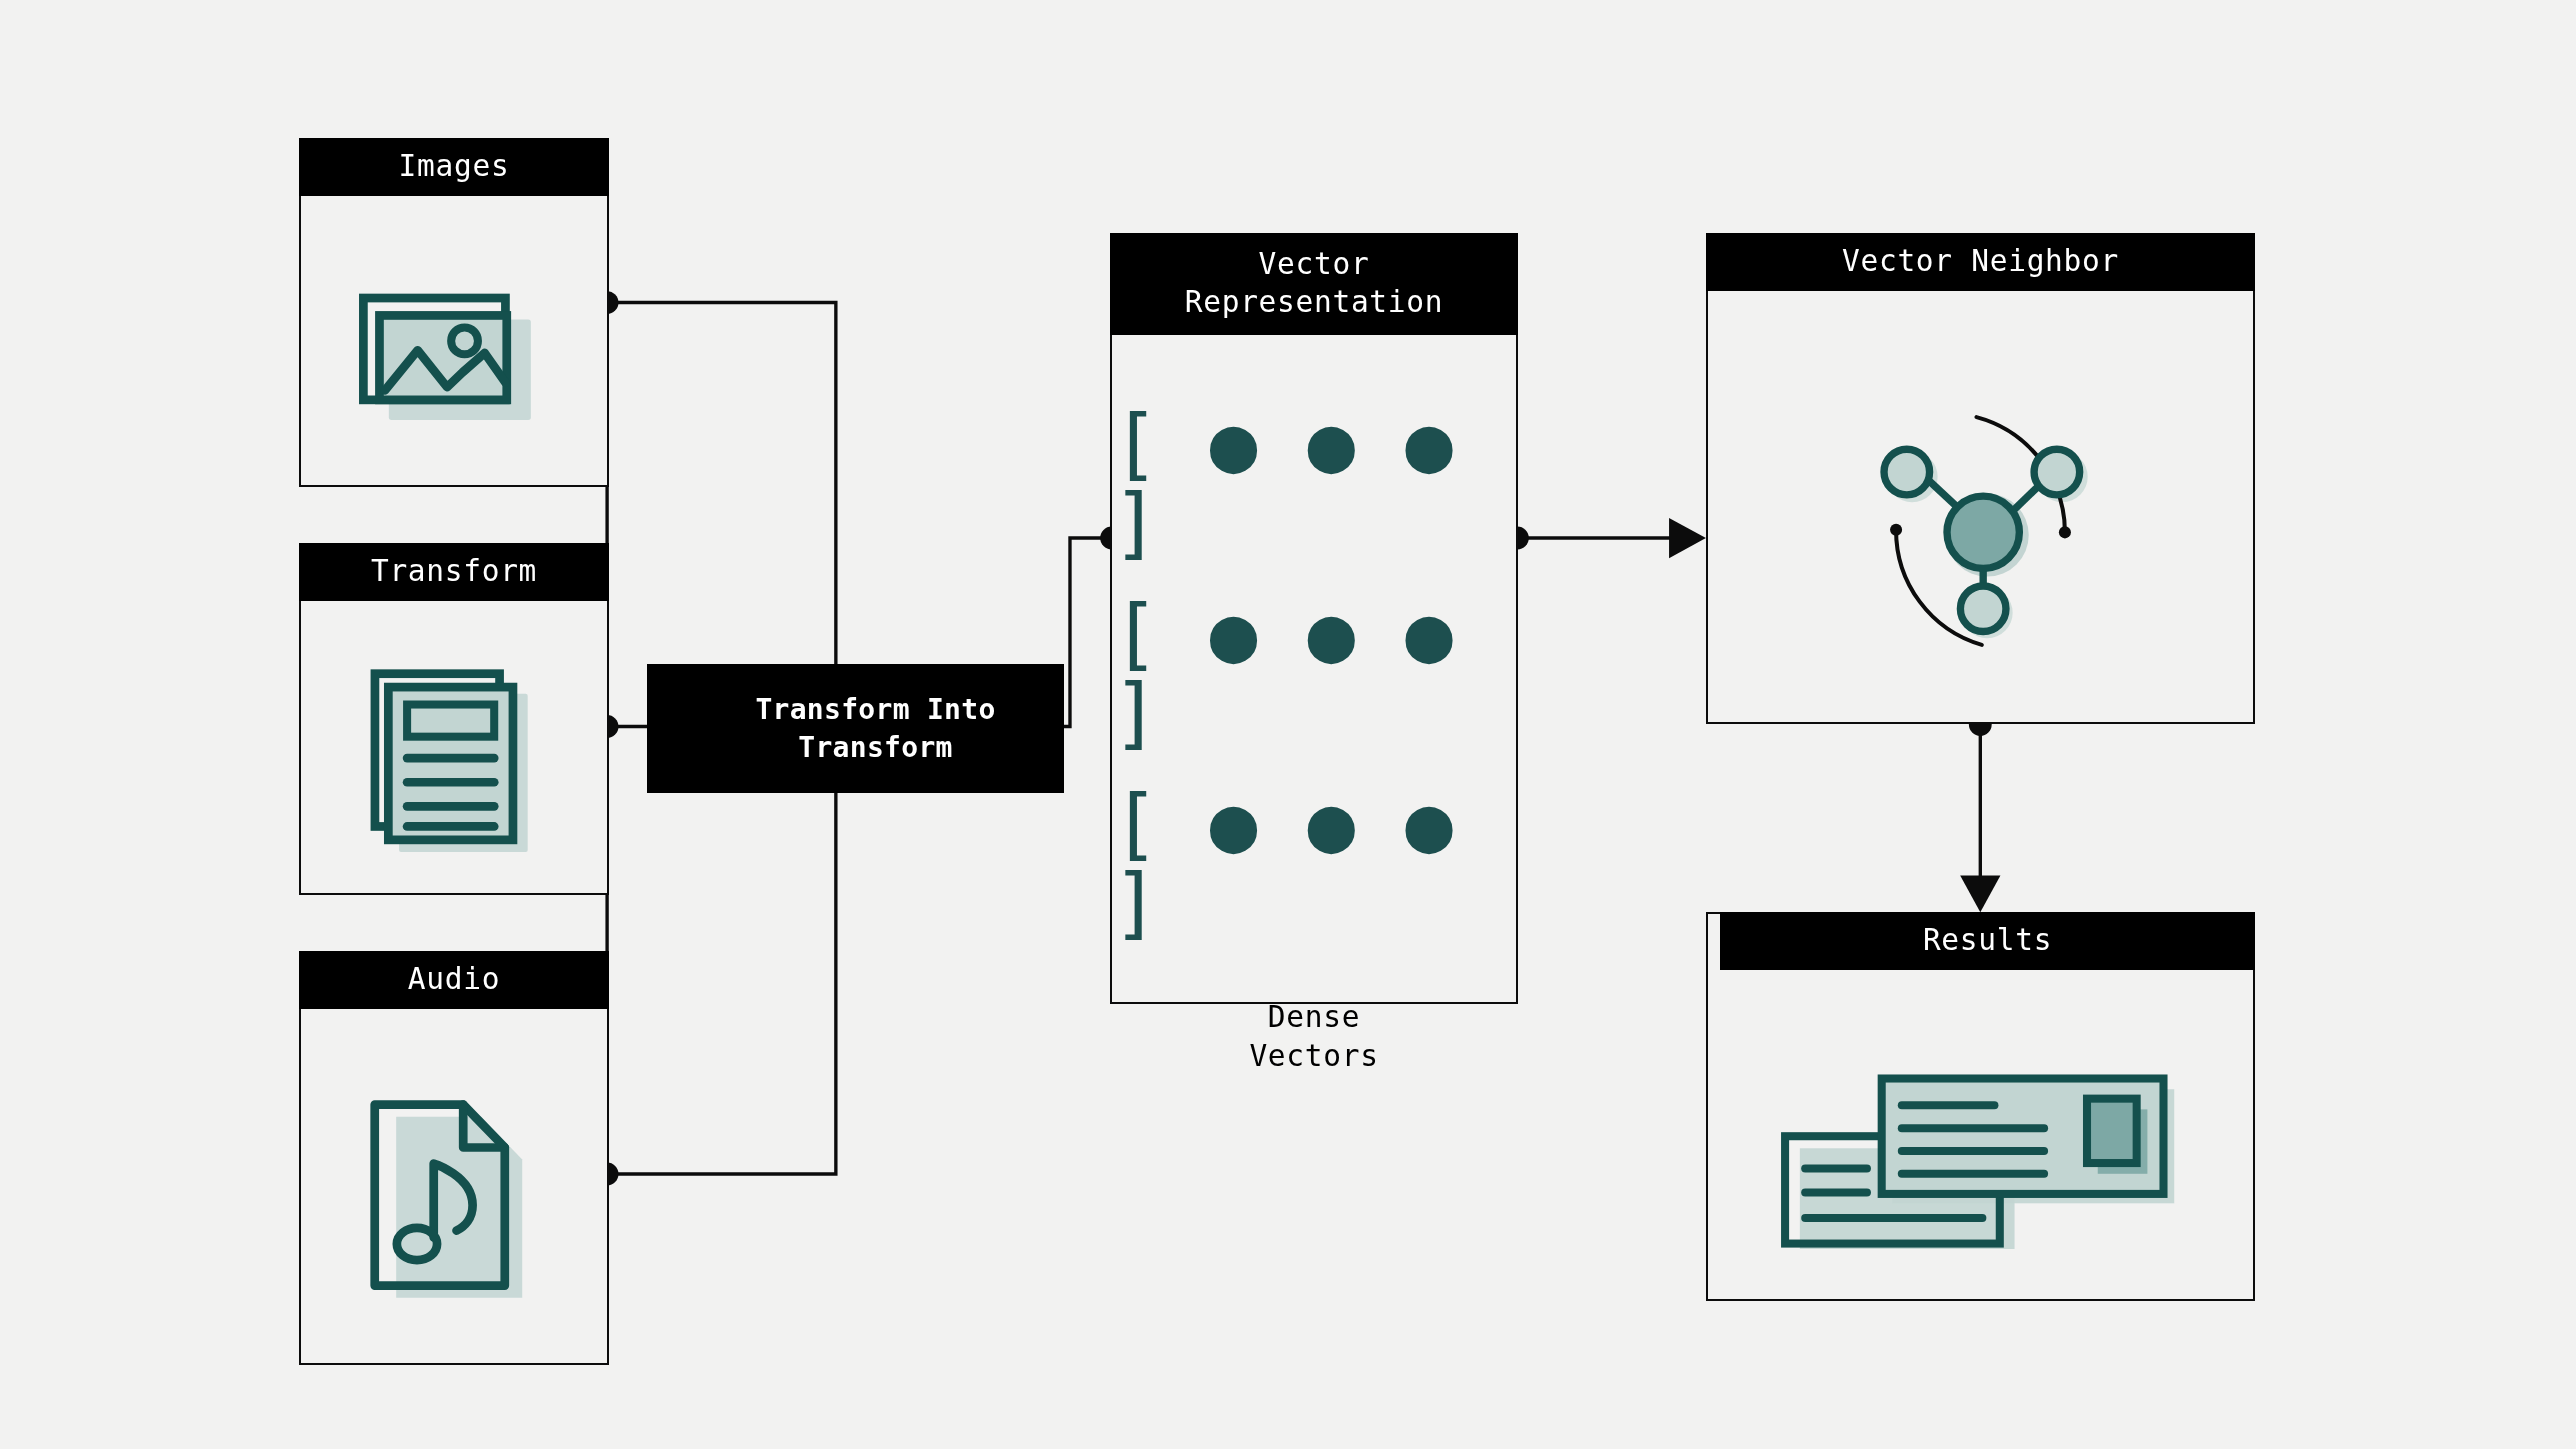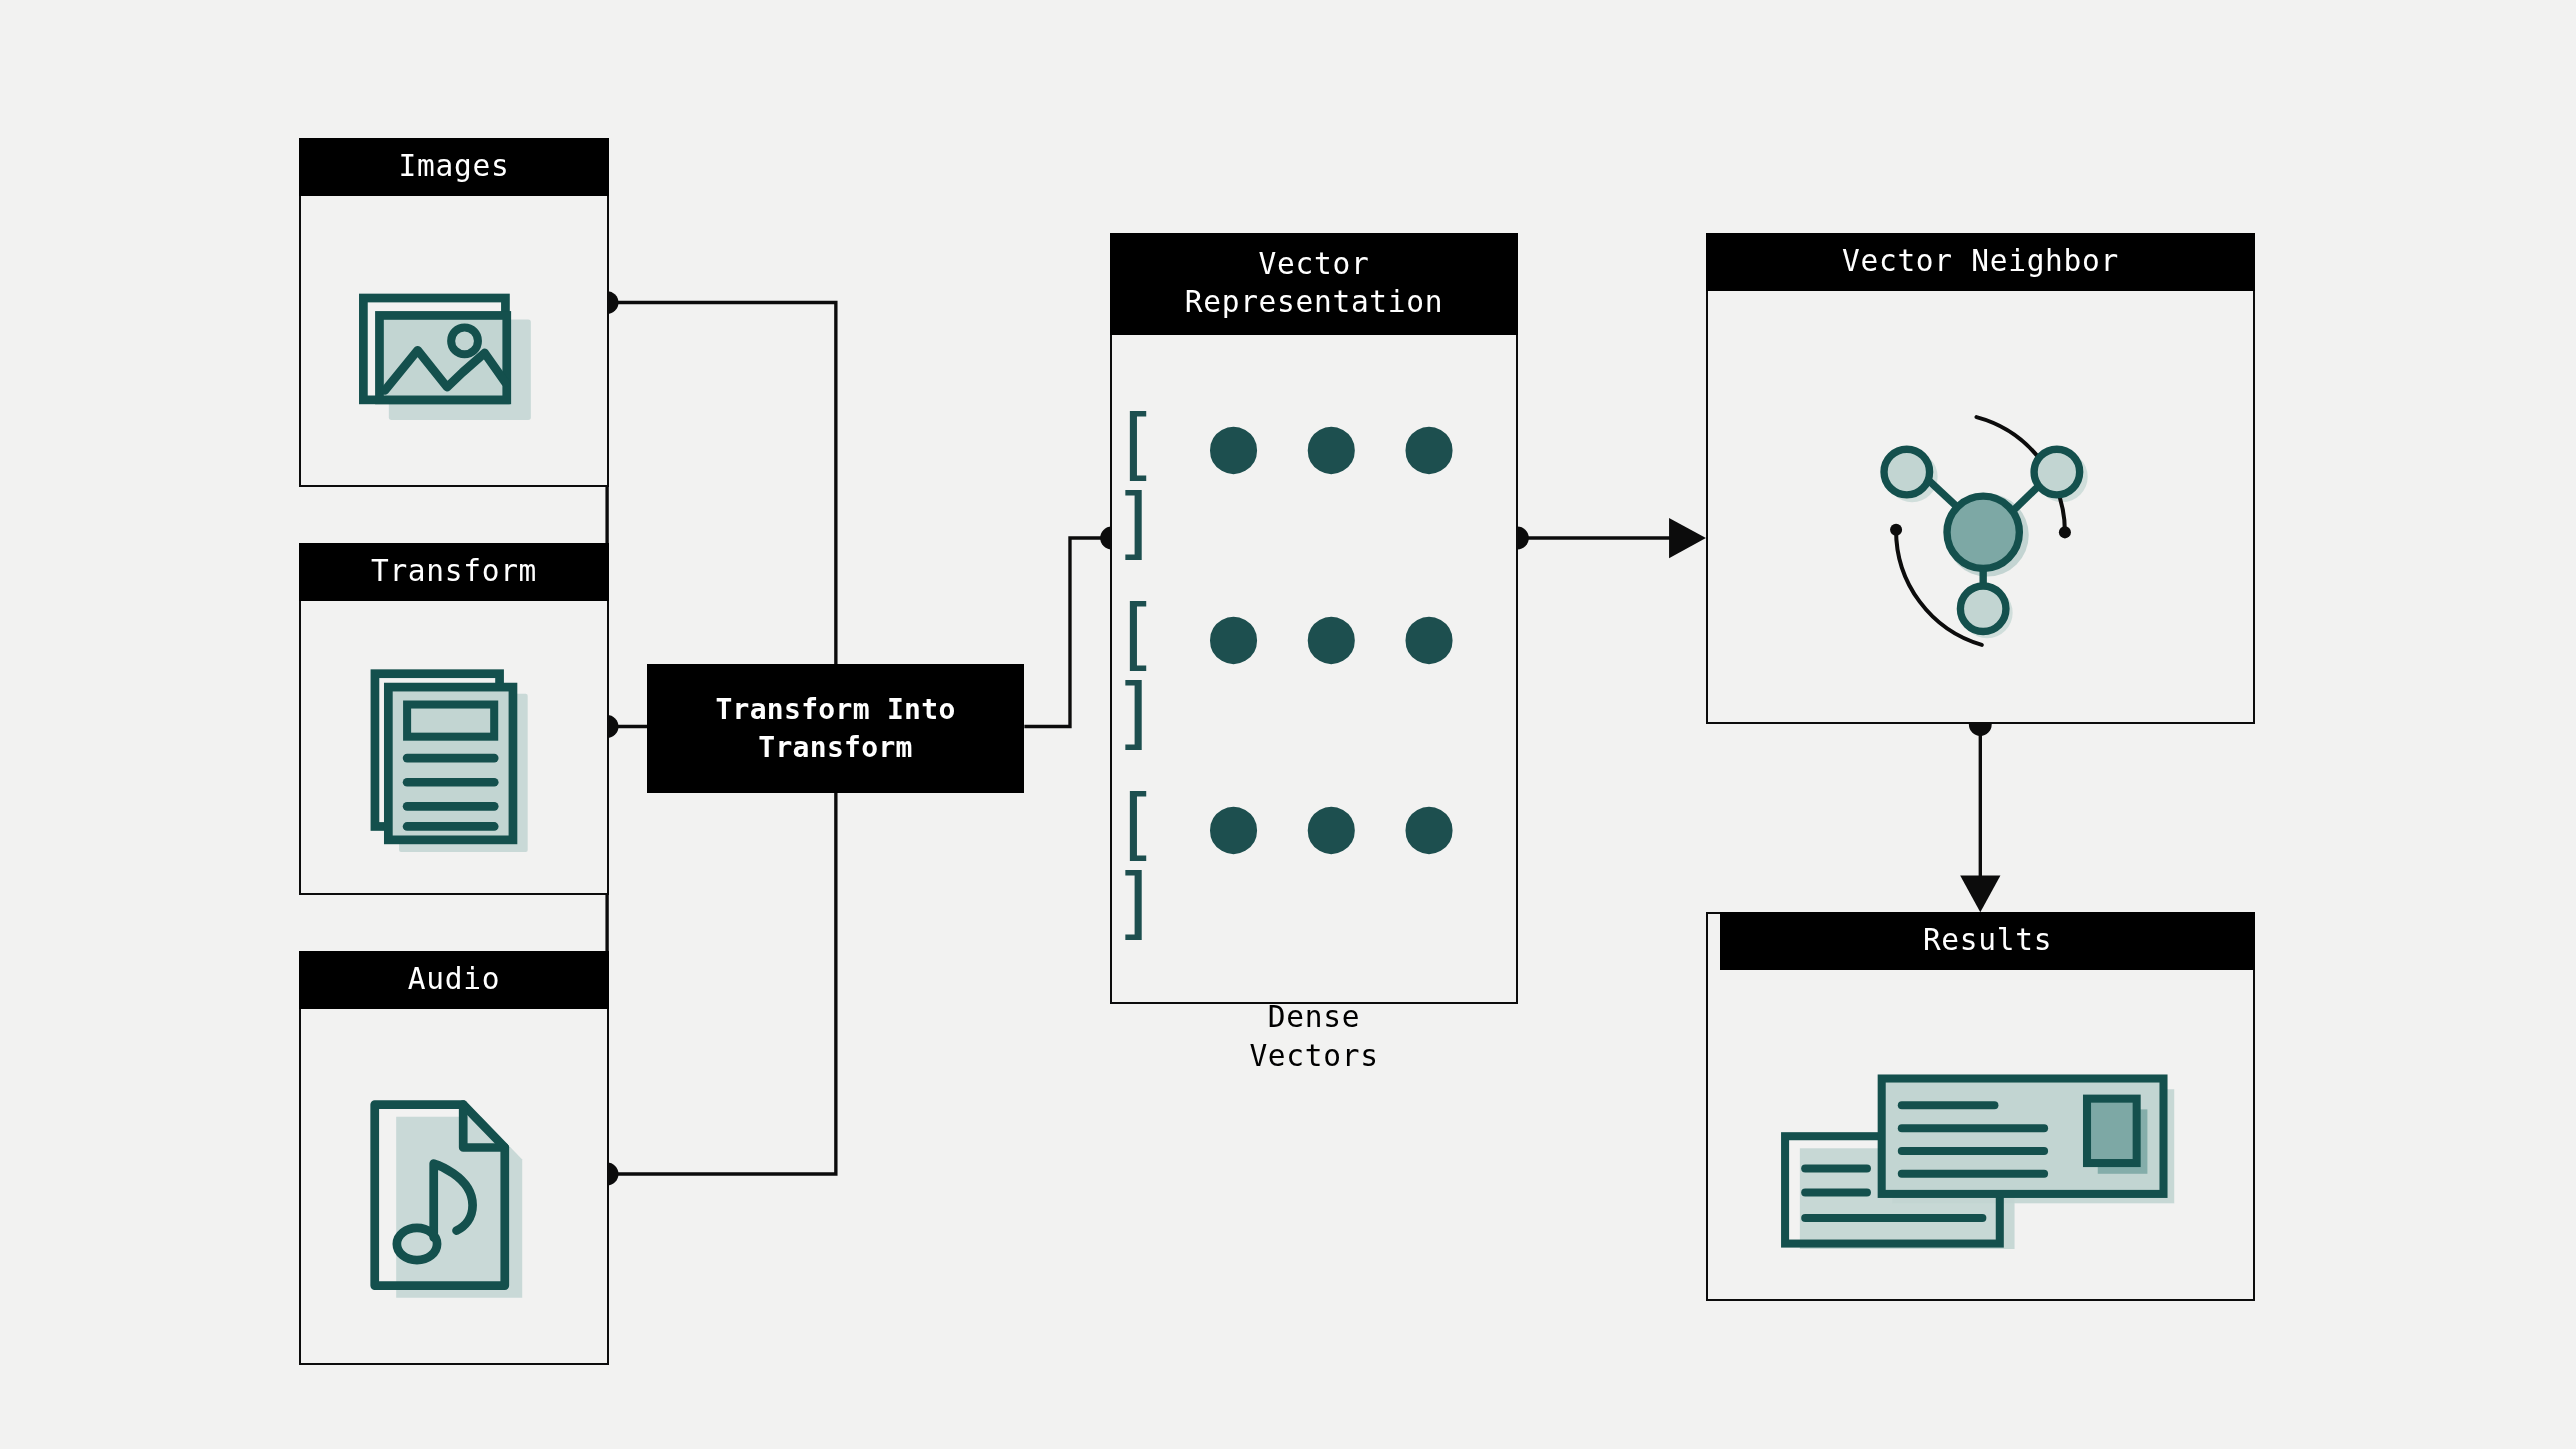--- a/index.html
+++ b/index.html
@@ -97,20 +97,21 @@
     z-index: 4;
     display: flex;
     align-items: center;
     justify-content: center;
     text-align: center;
     font-family: "DejaVu Sans Mono", "Liberation Mono", monospace;
     font-weight: bold;
     font-size: 28px;
     line-height: 1.34;
     letter-spacing: 0.3px;
+    padding-left: 40px;
   }
 
   
   .vec-stack {
     display: flex;
     flex-direction: column;
     align-items: center;
     justify-content: flex-start;
     width: 100%;
     padding-top: 29.5px;

